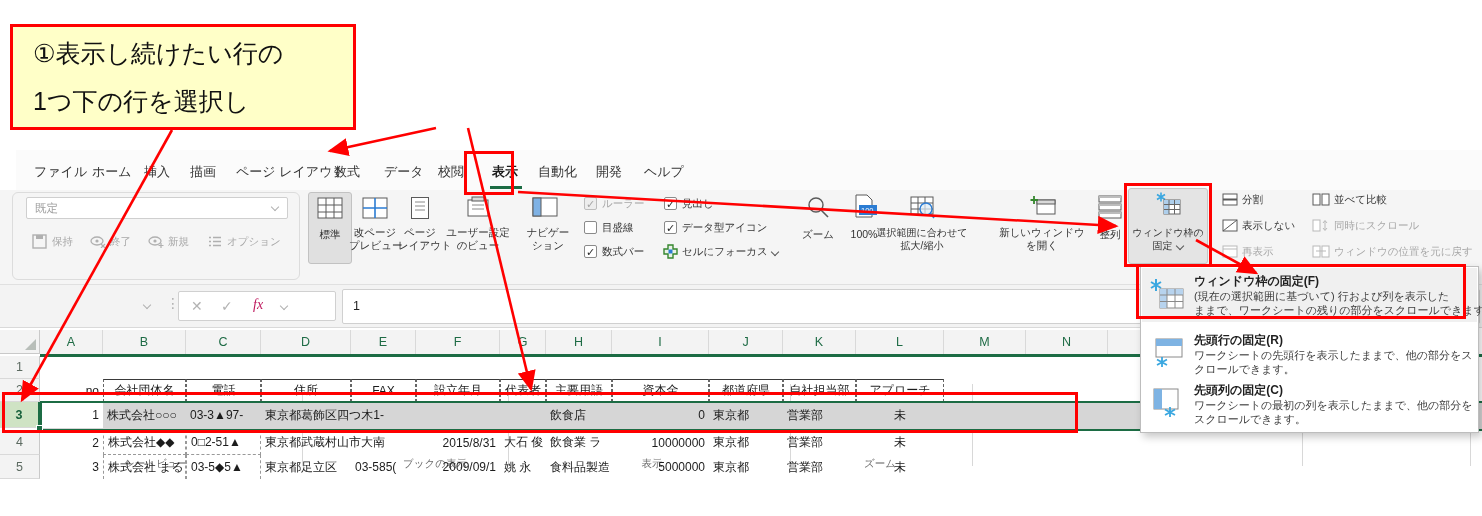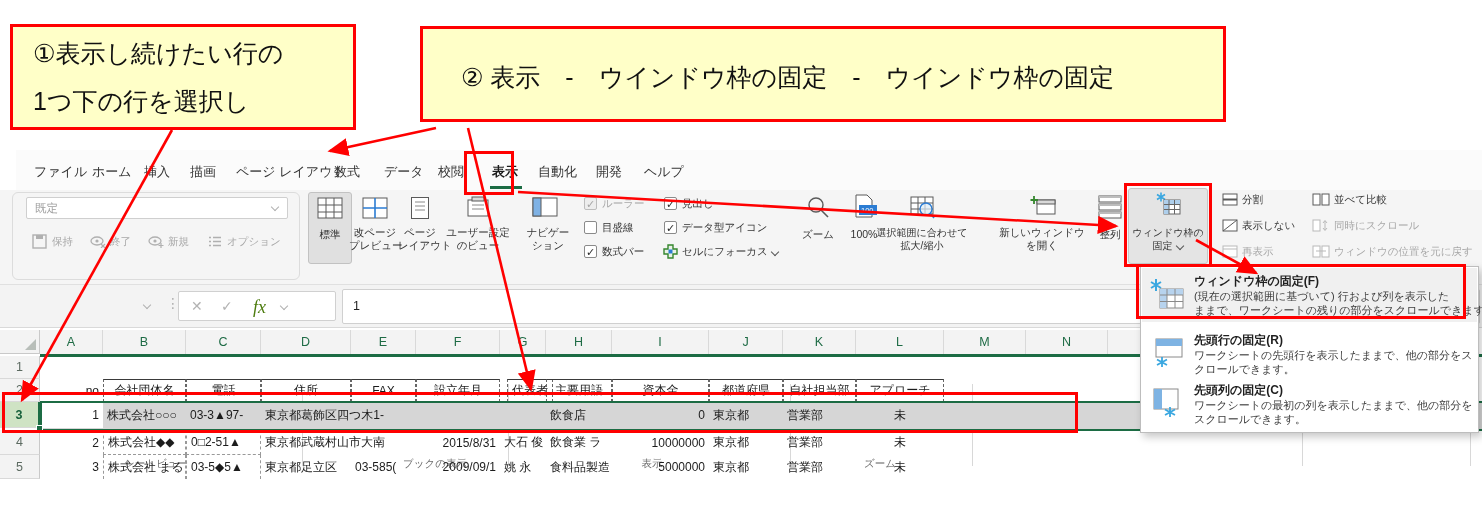--- a/index.html
+++ b/index.html
@@ -241,21 +241,21 @@
     <span class="slbl dis" style="left:1334px;top:55px">ウィンドウの位置を元に戻す</span>
     <div class="vdiv" style="left:1470px"></div>
   </div>
 
   <div class="fbar">
     <span class="chev g" style="position:absolute;left:144px;top:17px"></span>
     <span style="position:absolute;left:166px;top:10px;color:#b0b0b0;font-size:14px">⋮</span>
     <div class="wbox" style="left:178px;top:6px;width:158px;height:30px">
       <span style="position:absolute;left:12px;top:6px;color:#b3b3b3;font-size:14px">✕</span>
       <span style="position:absolute;left:42px;top:6px;color:#b3b3b3;font-size:14px">✓</span>
-      <span style="position:absolute;left:74px;top:5px;color:#4d7c0f;font-size:18px;font-style:italic;font-family:'Liberation Serif','DejaVu Serif',serif">fx</span>
+      <span style="position:absolute;left:74px;top:5px;color:#be185d;font-size:14px;font-style:italic;font-family:'Liberation Serif','DejaVu Serif',serif">fx</span>
       <span class="chev g" style="position:absolute;left:102px;top:11px"></span>
     </div>
     <div class="wbox" style="left:342px;top:4px;width:1138px;height:35px;font-size:12.5px;line-height:33px;padding-left:10px;color:#222">1</div>
   </div>
 
   <div id="sheet" class="abs" style="left:0;top:0;width:1482px;height:516px">
     <div class="abs" style="left:40px;top:403px;width:1442px;height:26px;background:#d6d6d6"></div>
   <div class="colhdr" style="left: 40px; top: 330px; width: 63px; height: 24px;">A</div>
       <div class="colhdr" style="left: 103px; top: 330px; width: 83px; height: 24px;">B</div>
       <div class="colhdr" style="left: 186px; top: 330px; width: 75px; height: 24px;">C</div>
@@ -272,21 +272,21 @@
       <div class="colhdr" style="left: 1026px; top: 330px; width: 82px; height: 24px;">N</div>
       <div class="colhdr" style="left: 1108px; top: 330px; width: 82px; height: 24px;">O</div>
       <div class="rowhdr" style="left: 0px; top: 356px; width: 40px; height: 23px;">1</div>
       <div class="rowhdr" style="left: 0px; top: 379px; width: 40px; height: 23px;">2</div>
       <div class="cell ar" style="left: 40px; top: 379px; width: 63px; height: 23px;">no</div>
       <div class="cell ac hcell" style="left: 103px; top: 379px; width: 83px; height: 23px;">会社団体名</div>
       <div class="cell ac hcell" style="left: 186px; top: 379px; width: 75px; height: 23px;">電話</div>
       <div class="cell ac hcell" style="left: 261px; top: 379px; width: 90px; height: 23px;">住所</div>
       <div class="cell ac hcell" style="left: 351px; top: 379px; width: 65px; height: 23px;">FAX</div>
       <div class="cell ar ac hcell" style="left: 416px; top: 379px; width: 84px; height: 23px;">設立年月</div>
-      <div class="cell ac hcell" style="left: 500px; top: 379px; width: 46px; height: 23px; margin-left: 7px;">代表者</div>
+      <div class="cell ac hcell" style="left: 500px; top: 379px; width: 46px; height: 23px;">代表者</div>
       <div class="cell ac hcell" style="left: 546px; top: 379px; width: 66px; height: 23px;">主要用語</div>
       <div class="cell ar ac hcell" style="left: 612px; top: 379px; width: 97px; height: 23px;">資本金</div>
       <div class="cell ac hcell" style="left: 709px; top: 379px; width: 74px; height: 23px;">都道府県</div>
       <div class="cell ac hcell" style="left: 783px; top: 379px; width: 73px; height: 23px;">自社担当部</div>
       <div class="cell ac hcell" style="left: 856px; top: 379px; width: 88px; height: 23px;">アプローチ</div>
       <div class="rowhdr selrow" style="left: 0px; top: 402px; width: 40px; height: 26px;">3</div>
       <div class="cell ar activecell" style="left: 40px; top: 402px; width: 63px; height: 26px;">1</div>
       <div class="cell selcell" style="left: 103px; top: 402px; width: 83px; height: 26px;">株式会社○○○</div>
       <div class="cell selcell" style="left: 186px; top: 402px; width: 75px; height: 26px;">03-3▲97-</div>
       <div class="cell selcell" style="left: 261px; top: 402px; width: 155px; height: 26px;">東京都葛飾区四つ木1-</div>
@@ -378,17 +378,14 @@
     <line x1="436" y1="128" x2="330" y2="151" stroke="#f00" stroke-width="2.6" marker-end="url(#ah)"></line>
     <line x1="468" y1="128" x2="531" y2="389" stroke="#f00" stroke-width="2.6" marker-end="url(#ah)"></line>
     <line x1="518" y1="192" x2="1116" y2="226" stroke="#f00" stroke-width="2.6" marker-end="url(#ah)"></line>
     <line x1="1196" y1="240" x2="1256" y2="273" stroke="#f00" stroke-width="2.6" marker-end="url(#ah)"></line>
   </svg>
 
   <div class="callout" style="left:10px;top:24px;width:346px;height:106px">
     <div class="co-line" style="left:20px;top:10px">①表示し続けたい行の</div>
     <div class="co-line" style="left:20px;top:58px">1つ下の行を選択し</div>
   </div>
-  <div class="callout" style="left:420px;top:26px;width:806px;height:96px">
-    <div class="co-line" style="left:38px;top:32px">② 表示　-　ウインドウ枠の固定　-　ウインドウ枠の固定</div>
-  </div>
 
 </div>
 
 </body></html>

